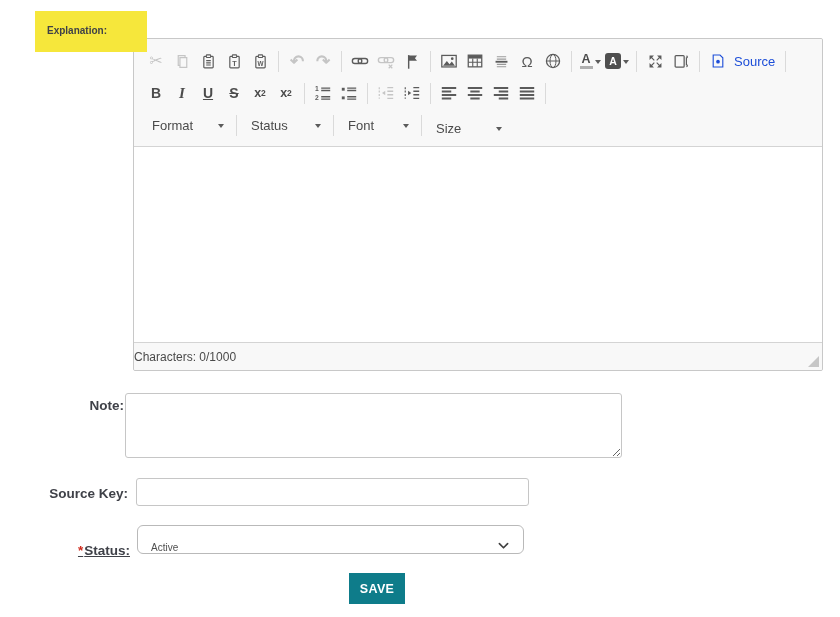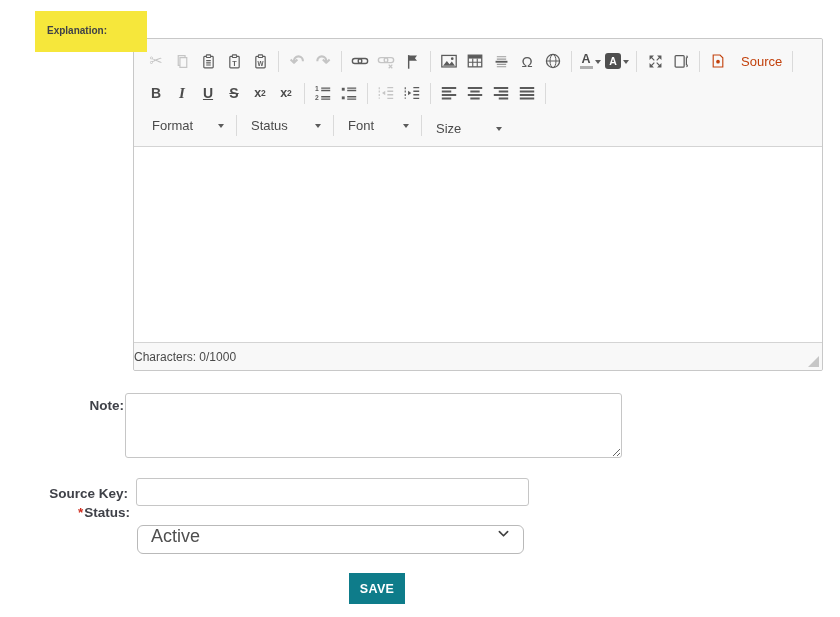--- a/index.html
+++ b/index.html
@@ -34,45 +34,45 @@
   .w-styles{width:88px;} .w-format{width:86px;} .w-font{width:77px;} .w-size{width:82px;margin-top:6px;}
   .dd-arrow { width:0; height:0; border:3.5px solid transparent; border-top:4.5px solid #5b5b5b; margin-top:4px; flex:none; }
 
   .tc-stack { display:flex; flex-direction:column; align-items:center; }
   .tc-a { font-weight:bold; font-size:12.5px; line-height:12px; color:#4c4c4c; }
   .tc-bar { width:13px; height:3.5px; background:#afafaf; margin-top:1px; }
   .bgc-box { width:16px; height:16px; border-radius:3px; background:#4f4f4f; color:#fff;
     font-size:10.5px; font-weight:bold; display:flex; align-items:center; justify-content:center; }
   .colorbtn { display:flex; align-items:center; padding:0 2px; gap:2px; }
 
-  .src-btn { display:flex; align-items:center; gap:15px; padding:0 5px; color:#c2410c; font-size:13px; height:26px; cursor:pointer; }
+  .src-btn { display:flex; align-items:center; gap:8px; padding:0 5px; color:#1d4ed8; font-size:13px; height:26px; cursor:pointer; }
 
   .content { flex:1; background:#fff; }
 
   .statusbar { height:28px; background:#f8f8f8; border-top:1px solid #d4d4d4; display:flex;
     align-items:center; padding-right:22px; font-size:12px; color:#4a4a4a;
     position:relative; border-radius:0 0 2px 2px; }
   .grip { position:absolute; right:3px; bottom:3px; width:0; height:0;
     border-left:11px solid transparent; border-bottom:11px solid #b5b5b5; opacity:.75; }
 
   .f-label { position:absolute; font-size:13.5px; font-weight:bold; color:#3f4148; text-align:right; }
   .lbl-note { left:0; top:398px; width:124px; }
   .lbl-map  { left:0; top:486px; width:128px; }
-  .lbl-status { left:0; top:505px; width:130px; }
+  .lbl-status { left:0; top:543px; width:130px;text-decoration:underline; }
   .req { color:#cf2c1e; margin-right:1px; }
 
   .note-area { position:absolute; left:125px; top:393px; width:497px; height:65px;
     border:1px solid #c6c6c6; border-radius:3px; resize:both; padding:6px 8px;
     font:13px "Liberation Sans",sans-serif; color:#555; outline:none; background:#fff; }
   .map-input { position:absolute; left:136px; top:478px; width:393px; height:28px;
     border:1px solid #c6c6c6; border-radius:3px; padding:0 9px; font-size:13px; color:#555;
     outline:none; font-family:inherit; background:#fff; }
   .status-select { position:absolute; left:137px; top:525px; width:387px; height:29px;
-    border:1px solid #b9b9b9; border-radius:6px; background:#fff; display:flex; align-items:flex-start;
-    justify-content:space-between; padding:0 12px 0 13px; font-size:18px; color:#4f4f4f; cursor:pointer; }
+    border:1px solid #b9b9b9; border-radius:6px; background:#fff; display:flex; align-items:flex-end;
+    justify-content:space-between; padding:0 12px 0 13px; font-size:10px; color:#4f4f4f; cursor:pointer; }
 
   .save-btn { position:absolute; left:349px; top:573px; width:56px; height:31px; background:#0e7c8a;
     border:none; border-radius:0; color:#fff; font-weight:bold; font-size:12.5px; letter-spacing:.4px;
     display:flex; align-items:center; justify-content:center; cursor:pointer; font-family:inherit; }
 
   svg { display:block; }
 </style>
 </head>
 <body>
 

